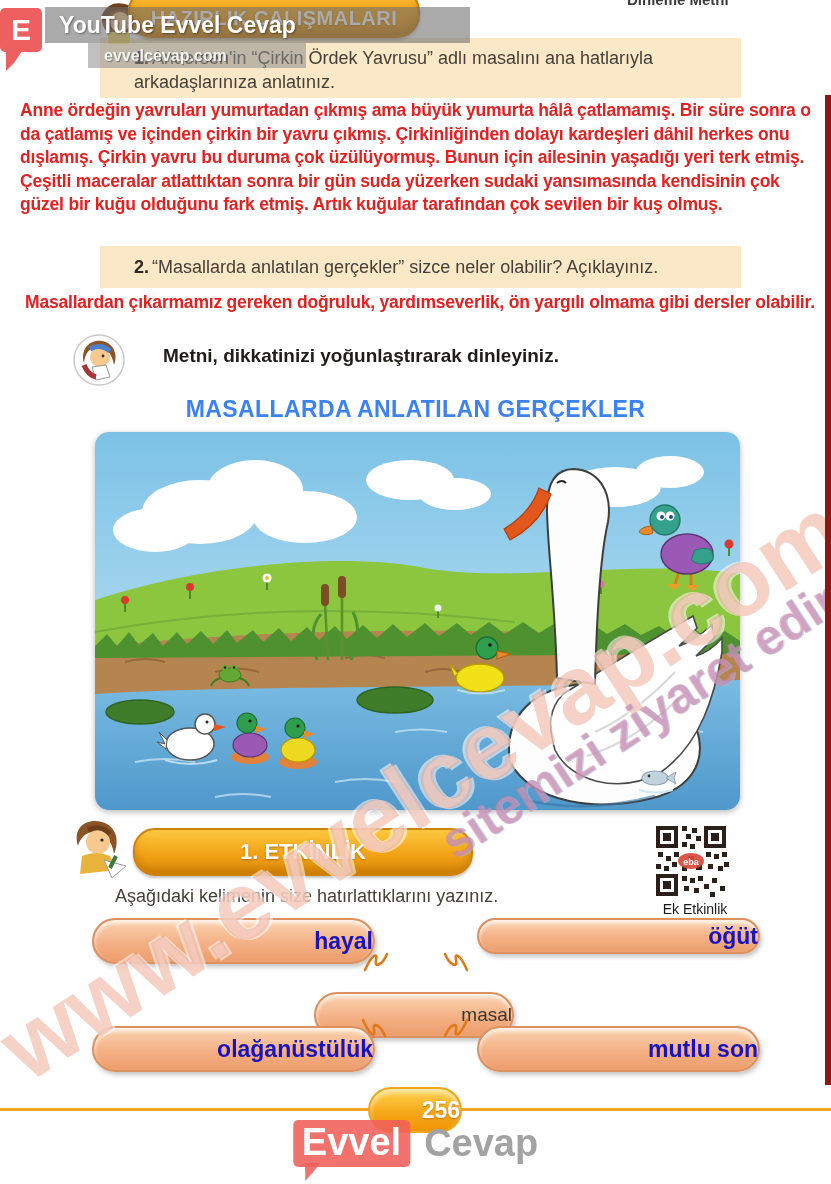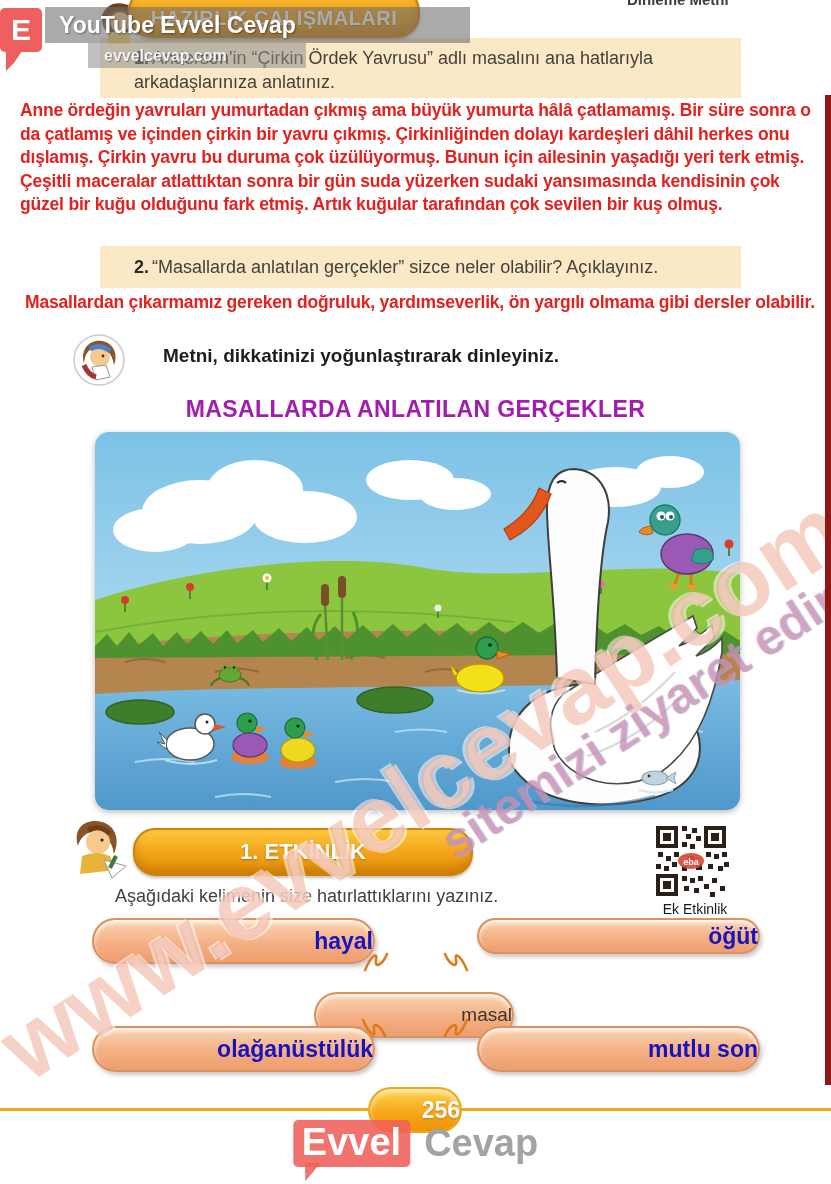--- a/index.html
+++ b/index.html
@@ -22,21 +22,21 @@
   .q1{top:38px;height:60px;}
   .q2{top:246px;height:42px;}
   .qtext{padding:8px 14px 0 34px;font-size:18px;color:#45413a;line-height:24px;}
   .qnum{font-weight:bold;color:#2e2b26;margin-right:3px;}
 
   .answer{color:#e3211f;font-weight:bold;font-size:17.5px;line-height:23.5px;letter-spacing:-0.2px;z-index:2;}
   .ans1{left:20px;top:99px;width:806px;}
   .ans2{left:25px;top:291px;width:800px;}
 
   .listen-text{left:163px;top:345px;font-size:19px;font-weight:bold;color:#1f1d1a;}
-  .story-title{left:0;top:396px;width:831px;text-align:center;font-size:23px;font-weight:bold;color:#a21caf;letter-spacing:.4px;}
+  .story-title{left:0;top:396px;width:831px;text-align:center;font-size:23px;font-weight:bold;color:#3b82f6;letter-spacing:.4px;}
 
   
   .pic{left:95px;top:432px;width:645px;height:378px;border-radius:14px;overflow:hidden;box-shadow:0 2px 6px rgba(0,0,0,.28);z-index:1;}
 
   
   .wm-diag1{left:-20px;top:1010px;font-size:96px;font-weight:bold;color:rgba(236,164,142,.50);
     transform:rotate(-33deg);transform-origin:0 0;white-space:nowrap;z-index:6;pointer-events:none;
     text-shadow:2px 2px 0 rgba(255,255,255,.55),-2px -2px 0 rgba(255,255,255,.55);}
   .wm-diag2{left:430px;top:822px;font-size:50px;font-weight:bold;color:rgba(214,122,156,.55);
     transform:rotate(-33deg);transform-origin:0 0;white-space:nowrap;z-index:6;pointer-events:none;

